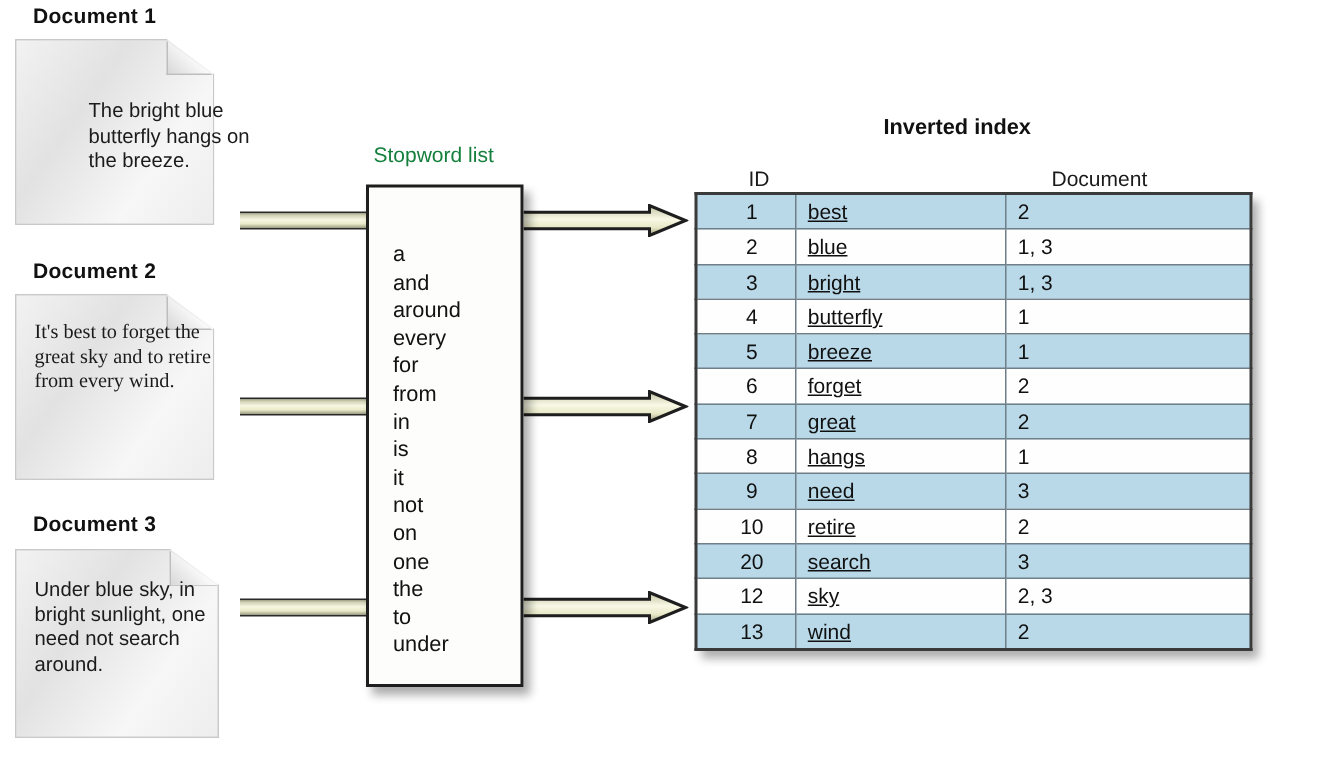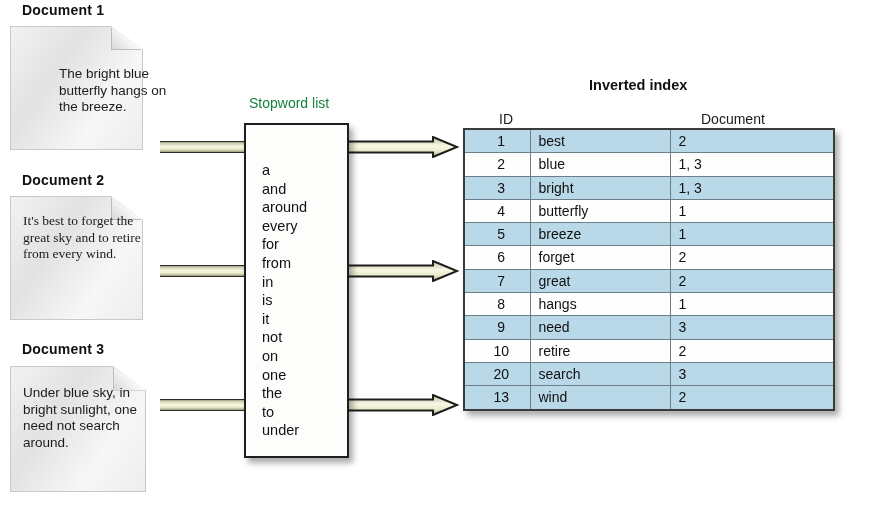--- a/index.html
+++ b/index.html
@@ -117,21 +117,21 @@
     font-size: 14px;
     color: #101010;
     height: 22.3px;
     padding: 0 0 0 8px;
     line-height: 22.3px;
     white-space: nowrap;
   }
   .index-table tr.odd td { background: #b9d9e8; }
   .index-table tr.even td { background: #fefefe; }
   .col-id   { width: 66px; text-align: center; padding-left: 0; }
-  .col-term { width: 140px; }
+  .col-term { width: 140px; text-decoration: underline; }
   .col-doc  { width: 164px; }
 </style>
 </head>
 <body>
 
 <div id="canvas">
 
   <div class="doc-title" style="left:22px; top:2px;">Document 1</div>
   <div class="doc-icon" style="left:10px; top:26px; width:133px; height:124px;">
     <div class="doc-fold"></div>
@@ -259,20 +259,25 @@
         <tr class="even">
           <td class="col-id">10</td>
           <td class="col-term">retire</td>
           <td class="col-doc">2</td>
         </tr>
         <tr class="odd">
           <td class="col-id">20</td>
           <td class="col-term">search</td>
           <td class="col-doc">3</td>
         </tr>
+        <tr class="even">
+          <td class="col-id">12</td>
+          <td class="col-term">sky</td>
+          <td class="col-doc">2, 3</td>
+        </tr>
         <tr class="odd">
           <td class="col-id">13</td>
           <td class="col-term">wind</td>
           <td class="col-doc">2</td>
         </tr>
       </tbody>
   </table>
 
 </div>
 

